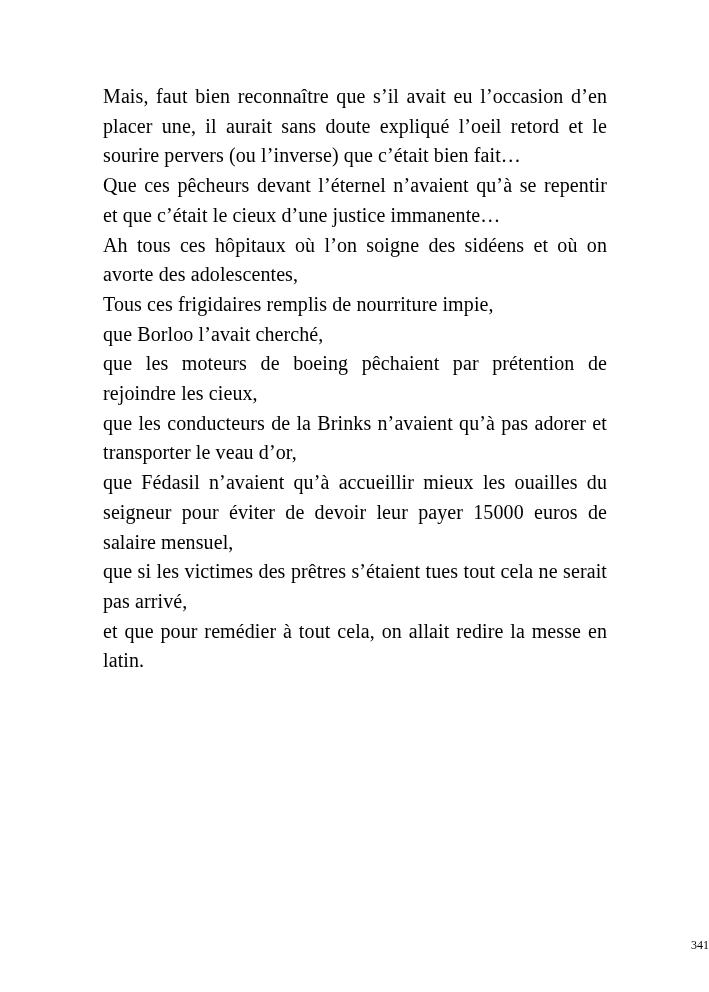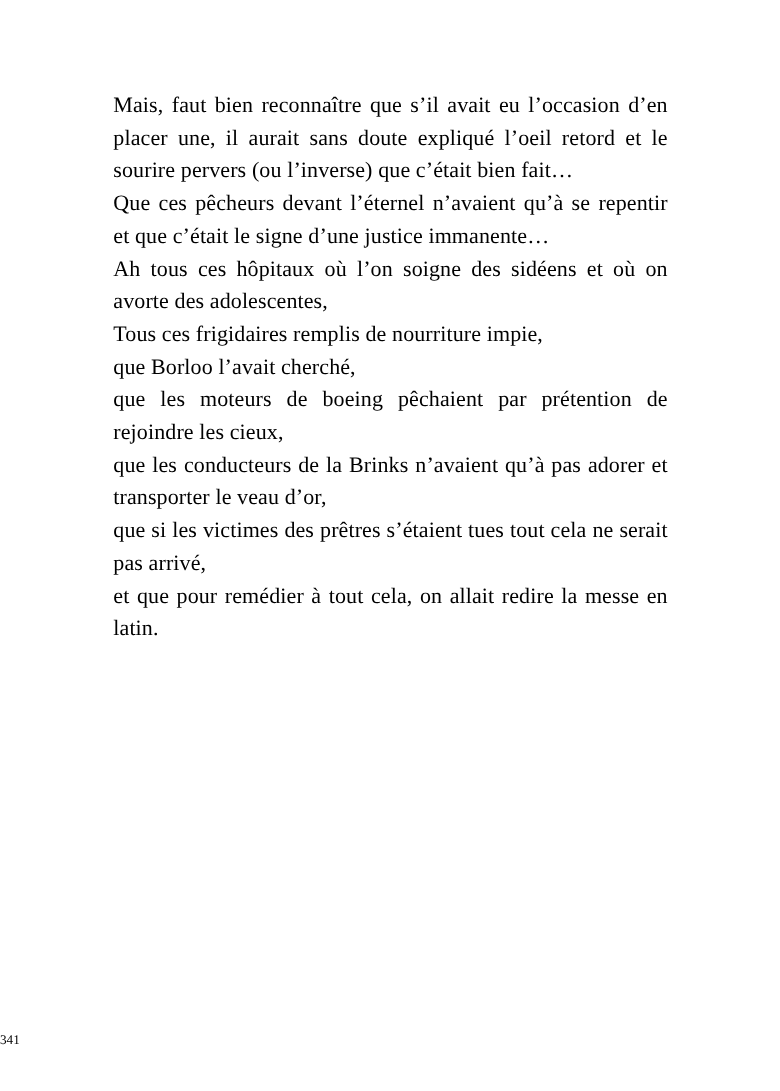--- a/index.html
+++ b/index.html
@@ -36,34 +36,35 @@
       text-justify: inter-word;
     }
     .text-block p.justify-last {
       text-align-last: justify;
     }
     .page-number {
       position: absolute;
       left: 0;
       right: 0;
       top: 938px;
-      text-align: left;
+      text-align: right;
       font-size: 12px;
       color: #000000;
     }
   </style>
 </head>
 <body>
 
 <div class="page">
   <div class="text-block" id="paragraph-container">
       <p>Mais, faut bien reconnaître que s’il avait eu l’occasion d’en placer une, il aurait sans doute expliqué l’oeil retord et le sourire pervers (ou l’inverse) que c’était bien fait…</p>
-      <p>Que ces pêcheurs devant l’éternel n’avaient qu’à se repentir et que c’était le signe d’une justice immanente…</p>
+      <p>Que ces pêcheurs devant l’éternel n’avaient qu’à se repentir et que c’était le cieux d’une justice immanente…</p>
       <p>Ah tous ces hôpitaux où l’on soigne des sidéens et où on avorte des adolescentes,</p>
       <p>Tous ces frigidaires remplis de nourriture impie,</p>
       <p>que Borloo l’avait cherché,</p>
       <p>que les moteurs de boeing pêchaient par prétention de rejoindre les cieux,</p>
       <p>que les conducteurs de la Brinks n’avaient qu’à pas adorer et transporter le veau d’or,</p>
+      <p>que Fédasil n’avaient qu’à accueillir mieux les ouailles du seigneur pour éviter de devoir leur payer 15000 euros de salaire mensuel,</p>
       <p>que si les victimes des prêtres s’étaient tues tout cela ne serait pas arrivé,</p>
       <p class="justify-last">et que pour remédier à tout cela, on allait redire la messe en latin.</p>
     </div>
   <div class="page-number">341</div>
 </div>
 
 </body></html>

